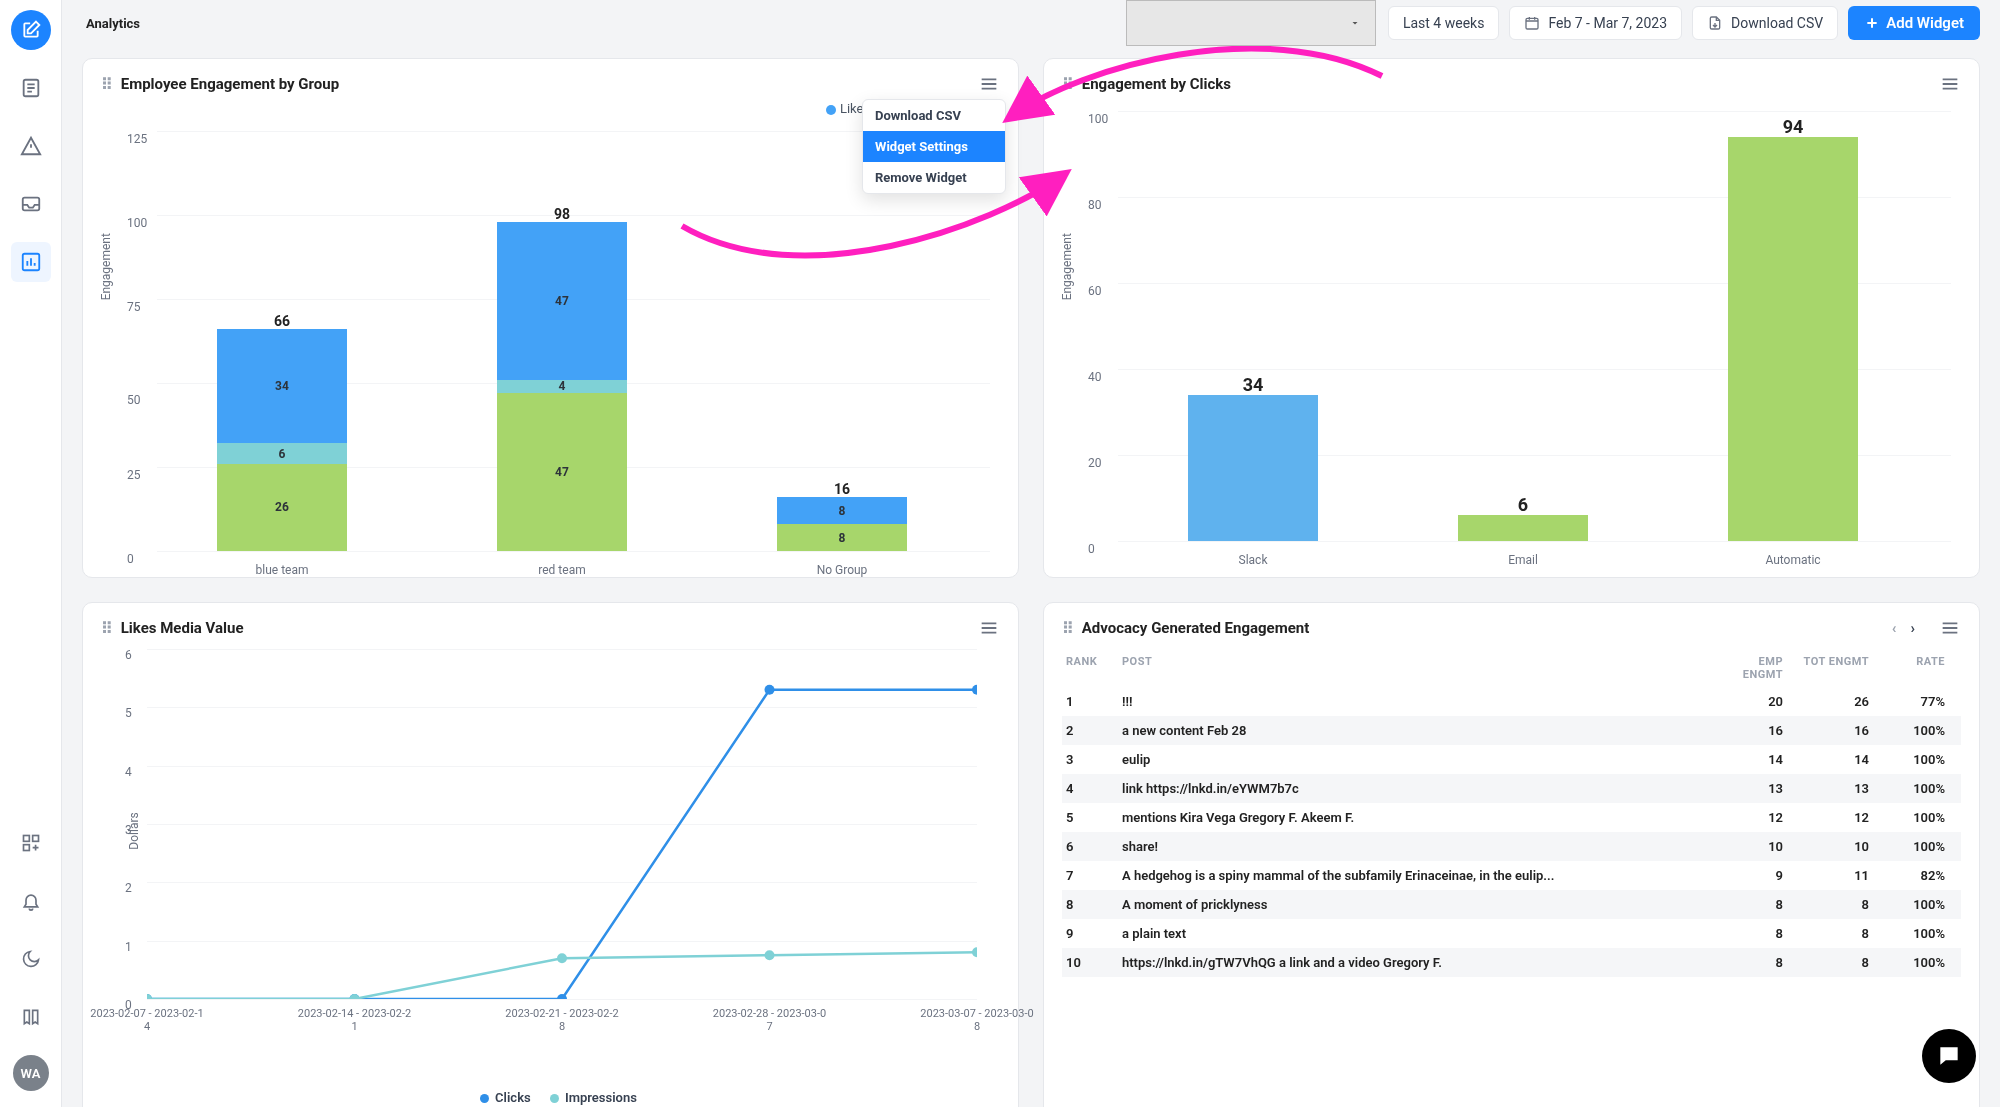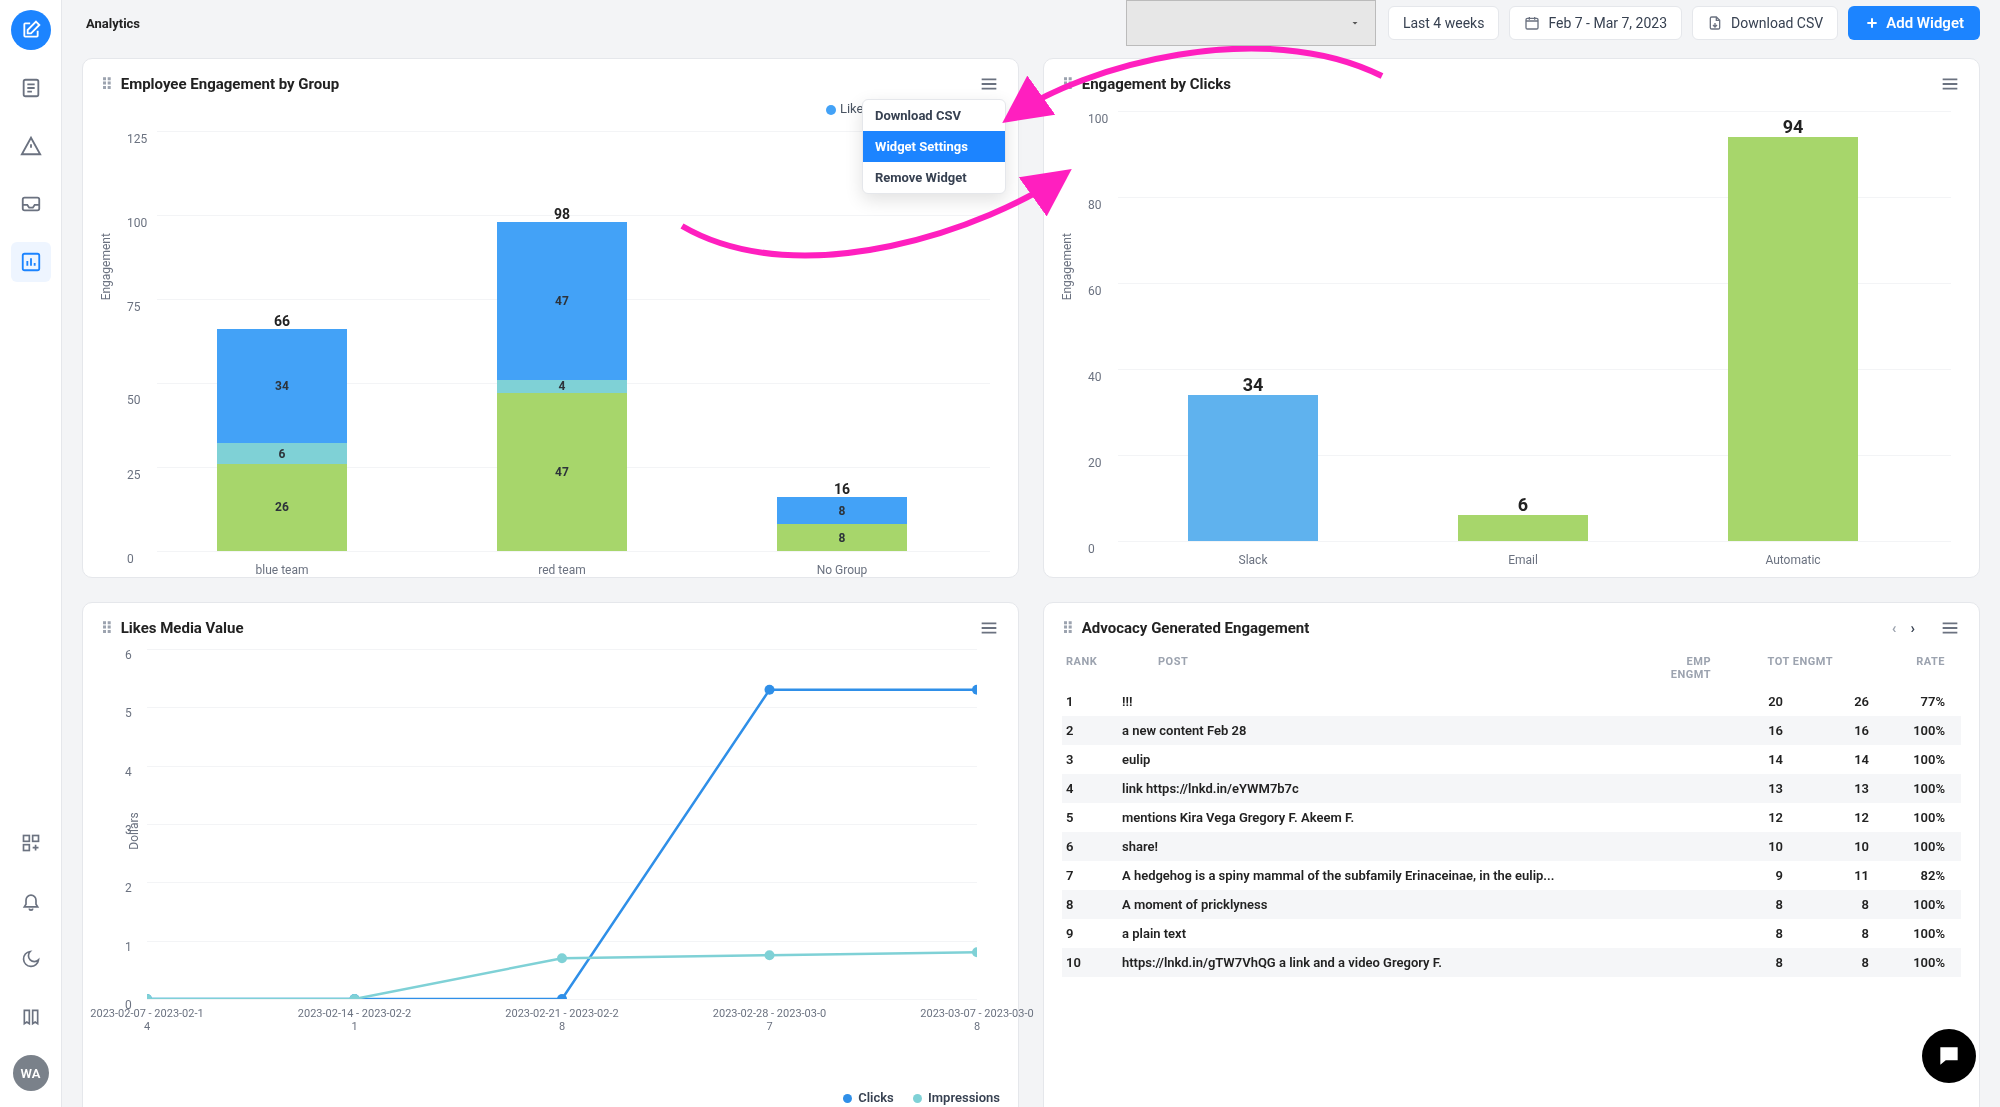--- a/index.html
+++ b/index.html
@@ -56,27 +56,27 @@
   .plot2 { position:absolute; left:56px; right:10px; top:10px; bottom:40px; }
   .bar2 { position:absolute; bottom:0; width:130px; }
   .bar2 .fill { position:absolute; left:0; right:0; bottom:0; }
   .bar2 .top-total { top:-24px; font-size:18px; }
 
   
   .card3-body { flex:1; position:relative; }
   .plot3 { position:absolute; left:46px; right:10px; top:10px; bottom:90px; }
   .ytick3 { position:absolute; left:-22px; font-size:12px; color:#6b7280; transform:translateY(50%); }
   .x-label3 { position:absolute; font-size:11px; color:#6b7280; text-align:center; width:120px; transform:translateX(-50%); line-height:1.2; }
-  .legend3 { position:absolute; bottom:6px; left:0; right:0; text-align:right; font-size:13px; font-weight:600; color:#374151; }
+  .legend3 { position:absolute; bottom:6px; left:0; right:0; text-align:center; font-size:13px; font-weight:600; color:#374151; }
   .legend3 .dot { display:inline-block; width:9px; height:9px; border-radius:50%; margin:0 6px 0 16px; vertical-align:middle; }
   .yaxis3 { position:absolute; left:-32px; top:50%; transform:rotate(-90deg); font-size:12px; color:#6b7280; }
 
   
   .table4 { flex:1; margin-top:10px; font-size:13px; }
-  .thead4 { display:grid; grid-template-columns: 56px 1fr 86px 86px 76px; color:#9ca3af; font-size:11px; font-weight:700; letter-spacing:0.5px; padding:6px 4px;gap:36px; }
+  .thead4 { display:grid; grid-template-columns: 56px 1fr 86px 86px 76px; color:#9ca3af; font-size:11px; font-weight:700; letter-spacing:0.5px; padding:6px 4px; }
   .trow4 { display:grid; grid-template-columns: 56px 1fr 86px 86px 76px; padding:7px 4px; font-weight:600; }
   .trow4.alt { background:#f5f6f8; }
   .trow4 .post { white-space:nowrap; overflow:hidden; text-overflow:ellipsis; padding-right:10px; }
   .trow4 .num { text-align:right; padding-right:12px; }
   .pager { color:#9ca3af; display:flex; gap:14px; align-items:center; }
 
   
   .arrows-svg { position:absolute; left:0; top:0; pointer-events:none; z-index:30; }
 
   

